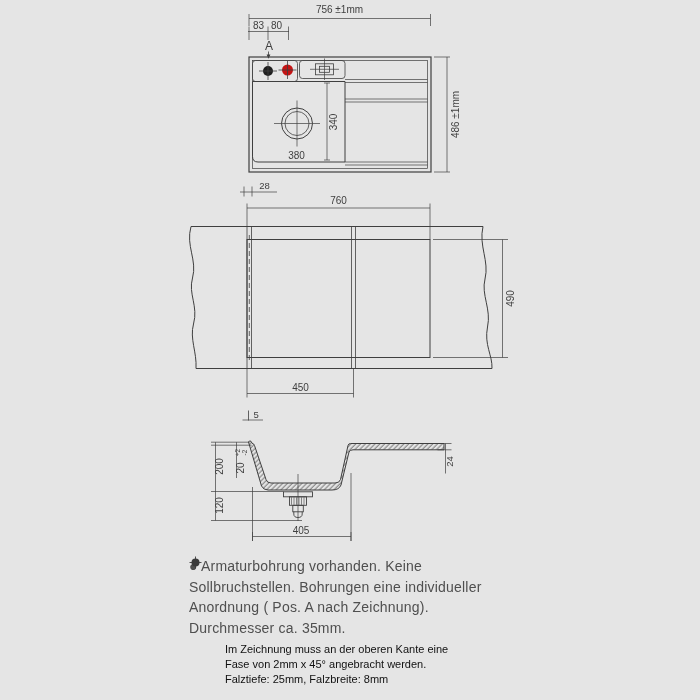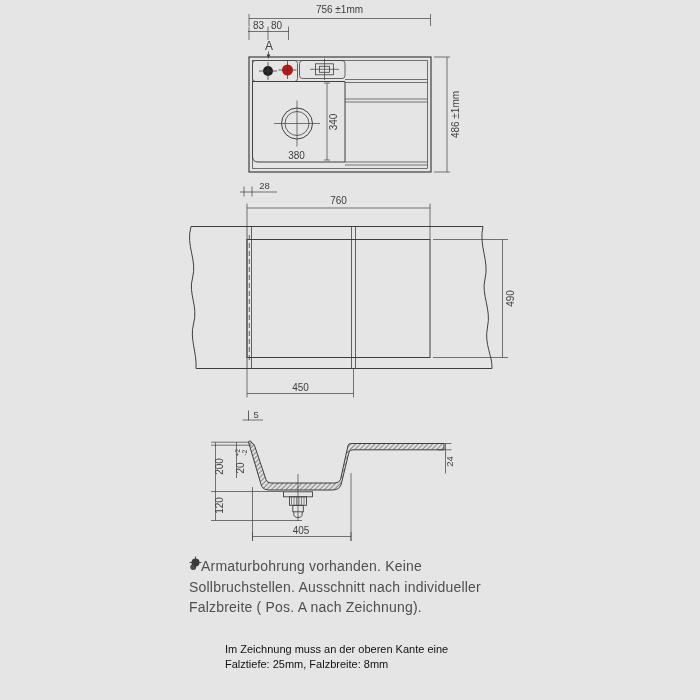--- a/index.html
+++ b/index.html
@@ -222,28 +222,30 @@
   <text x="223" y="505.5" text-anchor="middle" class="dim" transform="rotate(-90 223 505.5)">120</text>
   <text x="301" y="533.5" text-anchor="middle" class="dim">405</text>
   <text x="452.5" y="461.5" text-anchor="middle" class="dim-sm" transform="rotate(-90 452.5 461.5)">24</text>
 </svg>
 
 <div class="notes">
   <div class="line">
     <span>●</span>
     <span>Armaturbohrung vorhanden. Keine</span>
   </div>
-  <div class="line">Sollbruchstellen. Ausschnitt nach individueller</div>
+  <div class="line">Sollbruchstellen. Bohrungen eine individueller</div>
   <div class="line">
-    <span>Falzbreite ( </span><svg class="inline-icon" width="13" height="13" viewBox="0 0 13 13">
+    <span>Anordnung ( </span><svg class="inline-icon" width="13" height="13" viewBox="0 0 13 13">
           <circle cx="6.5" cy="6.5" r="4" fill="#3a3a3a"></circle>
           <line x1="0.5" y1="6.5" x2="12.5" y2="6.5" stroke="#3a3a3a" stroke-width="0.9"></line>
           <line x1="6.5" y1="0.5" x2="6.5" y2="12.5" stroke="#3a3a3a" stroke-width="0.9"></line>
         </svg><span> Pos. A nach Zeichnung).</span>
   </div>
+  <div class="line">Durchmesser ca. 35mm.</div>
 </div>
 
 <div class="warning">
   <div>Im Zeichnung muss an der oberen Kante eine</div>
+  <div>Fase von 2mm x 45° angebracht werden.</div>
   <div>Falztiefe: 25mm, Falzbreite: 8mm</div>
 </div>
 
 </div>
 
 </body></html>

